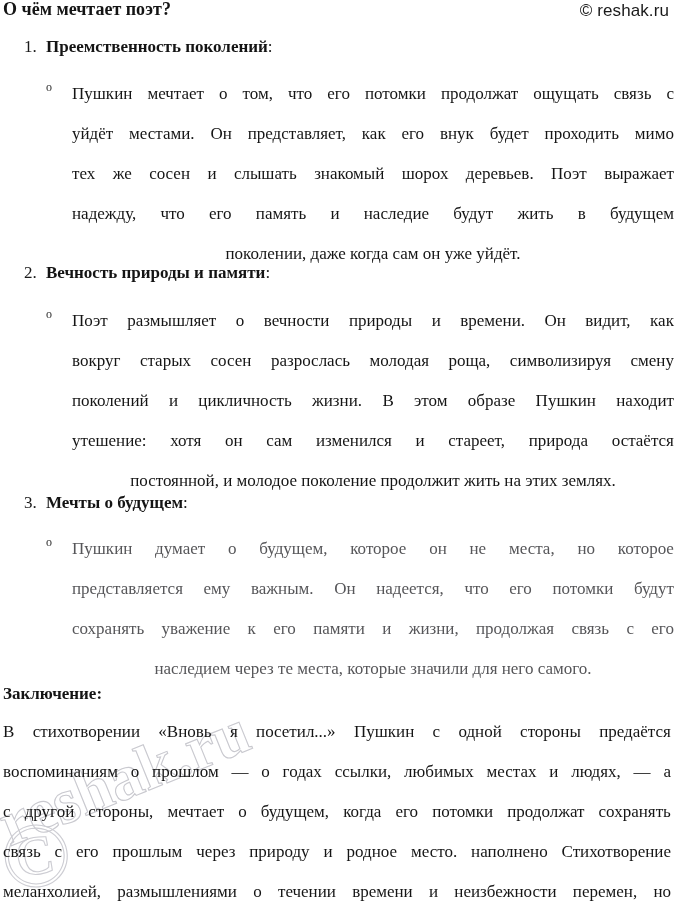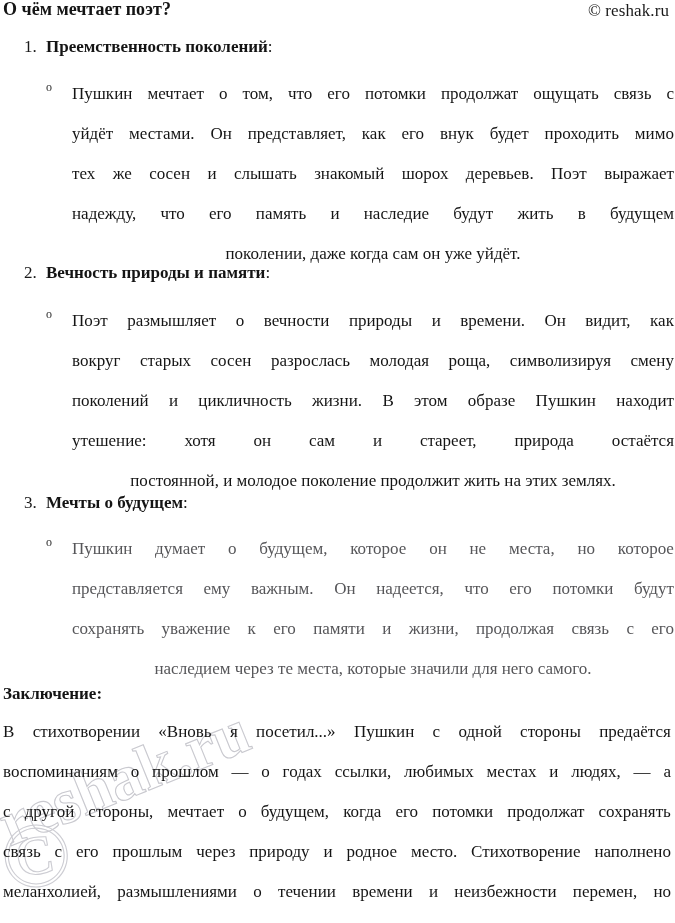--- a/index.html
+++ b/index.html
@@ -31,21 +31,21 @@
     pointer-events: none;
     z-index: 0;
   }
   .watermark svg { display: block; overflow: visible; }
 
   
   .copyright {
     position: absolute;
     right: 6px;
     top: 1px;
-    font-family: Liberation Serif, serif;
+    font-family: Liberation Sans, sans-serif;
     font-size: 17px;
     line-height: 20px;
     color: #1a1a1a;
     letter-spacing: 0.1px;
     white-space: nowrap;
     z-index: 3;
   }
 
   
   .content {
@@ -174,21 +174,21 @@
     <div class="num-item" style="top:262px">
       <span class="num">2.</span><span class="ttl">Вечность природы и памяти</span><span class="colon">:</span>
     </div>
 
     <div class="bullet-block" style="top:301px">
       <span class="marker">o</span>
       <div class="btext">
         <div class="jline just"><span>Поэт</span><span>размышляет</span><span>о</span><span>вечности</span><span>природы</span><span>и</span><span>времени.</span><span>Он</span><span>видит,</span><span>как</span></div>
         <div class="jline just"><span>вокруг</span><span>старых</span><span>сосен</span><span>разрослась</span><span>молодая</span><span>роща,</span><span>символизируя</span><span>смену</span></div>
         <div class="jline just"><span>поколений</span><span>и</span><span>цикличность</span><span>жизни.</span><span>В</span><span>этом</span><span>образе</span><span>Пушкин</span><span>находит</span></div>
-        <div class="jline just"><span>утешение:</span><span>хотя</span><span>он</span><span>сам</span><span>и</span><span>стареет,</span><span>природа</span><span>остаётся</span></div>
+        <div class="jline just"><span>утешение:</span><span>хотя</span><span>он</span><span>сам</span><span>изменился</span><span>и</span><span>стареет,</span><span>природа</span><span>остаётся</span></div>
         <div class="jline last"><span>постоянной, и молодое поколение продолжит жить на этих землях.</span></div>
       </div>
     </div>
 
     <div class="num-item" style="top:492px">
       <span class="num">3.</span><span class="ttl">Мечты о будущем</span><span class="colon">:</span>
     </div>
 
     <div class="bullet-block" style="top:529px">
       <span class="marker">o</span>
@@ -199,19 +199,19 @@
         <div class="jline last fade2"><span>наследием через те места, которые значили для него самого.</span></div>
       </div>
     </div>
 
     <div class="concl-title">Заключение:</div>
 
     <div class="concl-body">
       <div class="jline just"><span>В</span><span>стихотворении</span><span>«Вновь</span><span>я</span><span>посетил...»</span><span>Пушкин</span><span>с</span><span>одной</span><span>стороны</span><span>предаётся</span></div>
       <div class="jline just"><span>воспоминаниям</span><span>о</span><span>прошлом</span><span>—</span><span>о</span><span>годах</span><span>ссылки,</span><span>любимых</span><span>местах</span><span>и</span><span>людях,</span><span>—</span><span>а</span></div>
       <div class="jline just"><span>с</span><span>другой</span><span>стороны,</span><span>мечтает</span><span>о</span><span>будущем,</span><span>когда</span><span>его</span><span>потомки</span><span>продолжат</span><span>сохранять</span></div>
-      <div class="jline just"><span>связь</span><span>с</span><span>его</span><span>прошлым</span><span>через</span><span>природу</span><span>и</span><span>родное</span><span>место.</span><span>Стихотворение</span><span>наполнено</span></div>
+      <div class="jline just"><span>связь</span><span>с</span><span>его</span><span>прошлым</span><span>через</span><span>природу</span><span>и</span><span>родное</span><span>место.</span><span>наполнено</span><span>Стихотворение</span></div>
       <div class="jline just"><span>меланхолией,</span><span>размышлениями</span><span>о</span><span>течении</span><span>времени</span><span>и</span><span>неизбежности</span><span>перемен,</span><span>но</span></div>
       <div class="jline last"><span>также светлыми мечтами о преемственности поколений.</span></div>
     </div>
 
   </div>
 </div>
 
 </body></html>

